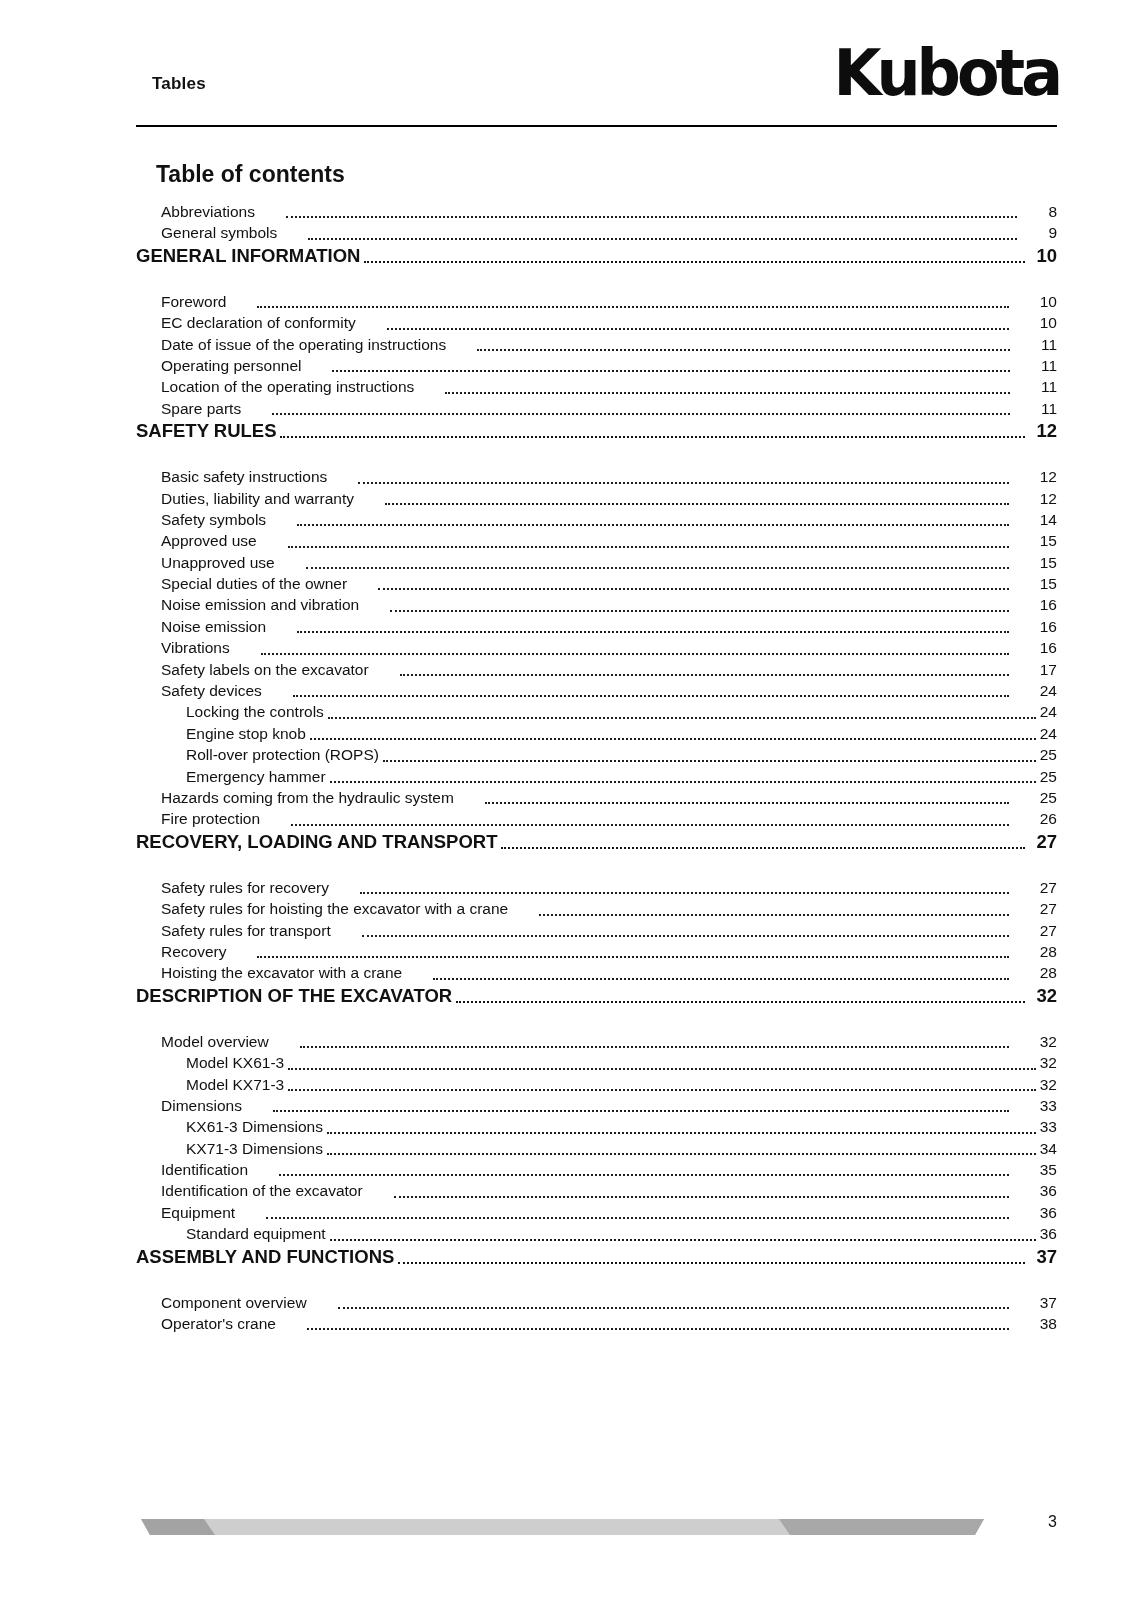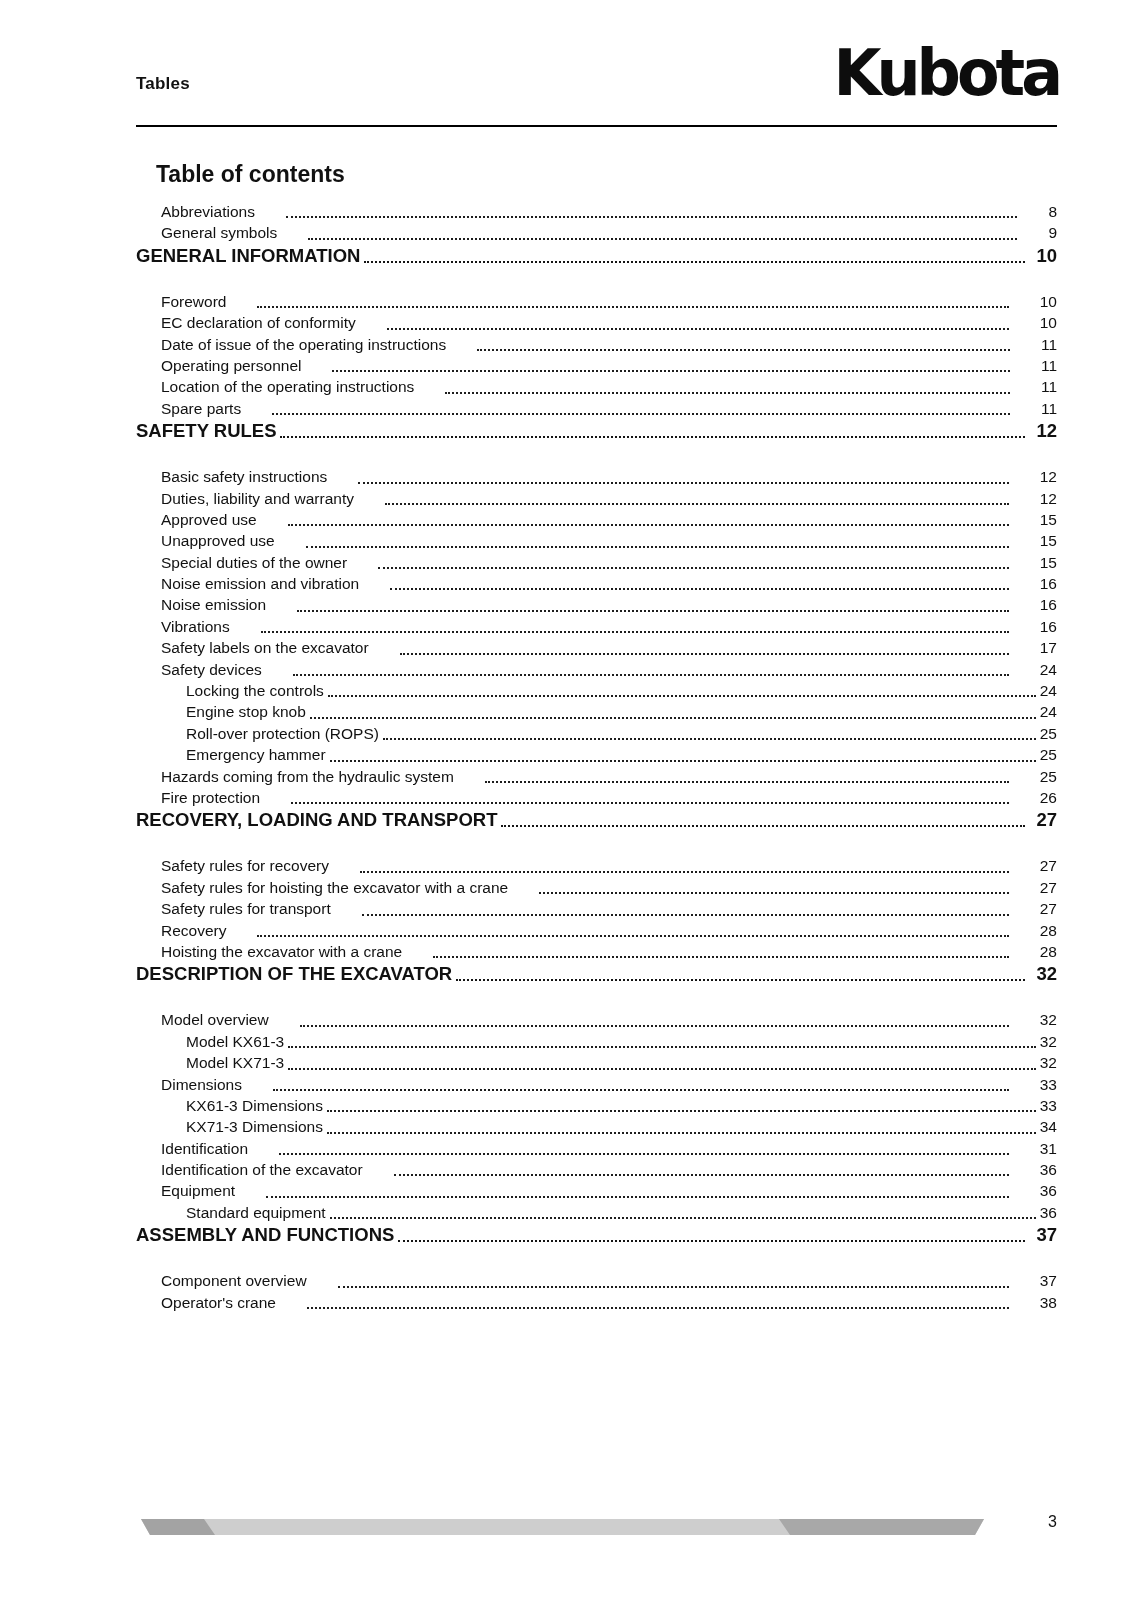--- a/index.html
+++ b/index.html
@@ -10,21 +10,21 @@
     background: #ffffff;
     margin: 0 auto;
     font-family: "Liberation Sans", sans-serif;
     color: var(--text, #111111);
     overflow: hidden;
   }
 
   
   .header-label {
     position: absolute;
-    left: 136px;
+    left: 152px;
     top: 74px;
     font-size: 17px;
     font-weight: bold;
     letter-spacing: 0.2px;
   }
   .logo {
     position: absolute;
     right: 72px;
     top: 40px;
     font-family: "DejaVu Sans", sans-serif;
@@ -201,20 +201,25 @@
         <span class="lbl">Basic safety instructions</span>
         <span class="leader"></span>
         <span class="pg">12</span>
       </div>
       <div class="toc-row entry indent-1">
         <span class="lbl">Duties, liability and warranty</span>
         <span class="leader"></span>
         <span class="pg">12</span>
       </div>
       <div class="toc-row entry indent-1">
+        <span class="lbl">Safety symbols</span>
+        <span class="leader"></span>
+        <span class="pg">14</span>
+      </div>
+      <div class="toc-row entry indent-1">
         <span class="lbl">Approved use</span>
         <span class="leader"></span>
         <span class="pg">15</span>
       </div>
       <div class="toc-row entry indent-1">
         <span class="lbl">Unapproved use</span>
         <span class="leader"></span>
         <span class="pg">15</span>
       </div>
       <div class="toc-row entry indent-1">
@@ -338,21 +343,21 @@
         <span class="pg">33</span>
       </div>
       <div class="toc-row entry indent-2">
         <span class="lbl">KX71-3 Dimensions</span>
         <span class="leader"></span>
         <span class="pg">34</span>
       </div>
       <div class="toc-row entry indent-1">
         <span class="lbl">Identification</span>
         <span class="leader"></span>
-        <span class="pg">31</span>
+        <span class="pg">35</span>
       </div>
       <div class="toc-row entry indent-1">
         <span class="lbl">Identification of the excavator</span>
         <span class="leader"></span>
         <span class="pg">36</span>
       </div>
       <div class="toc-row entry indent-1">
         <span class="lbl">Equipment</span>
         <span class="leader"></span>
         <span class="pg">36</span>

